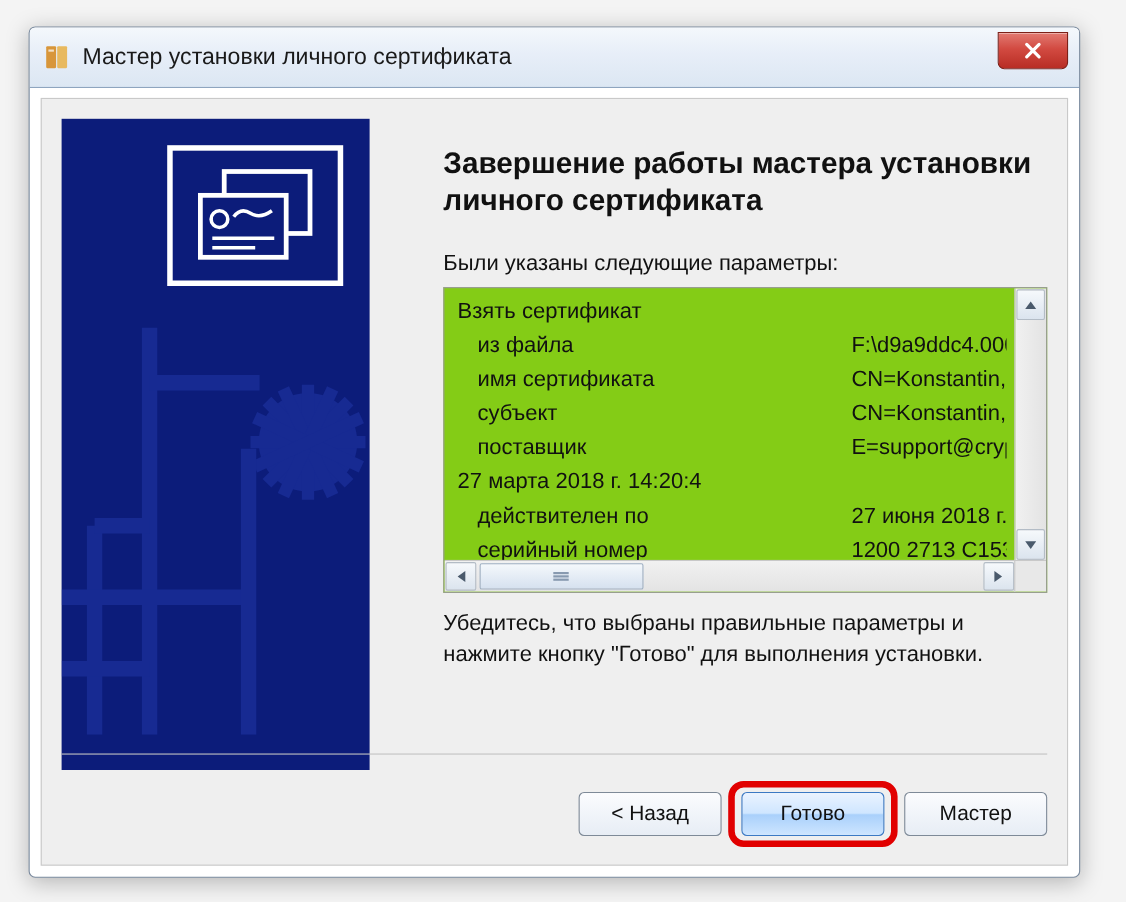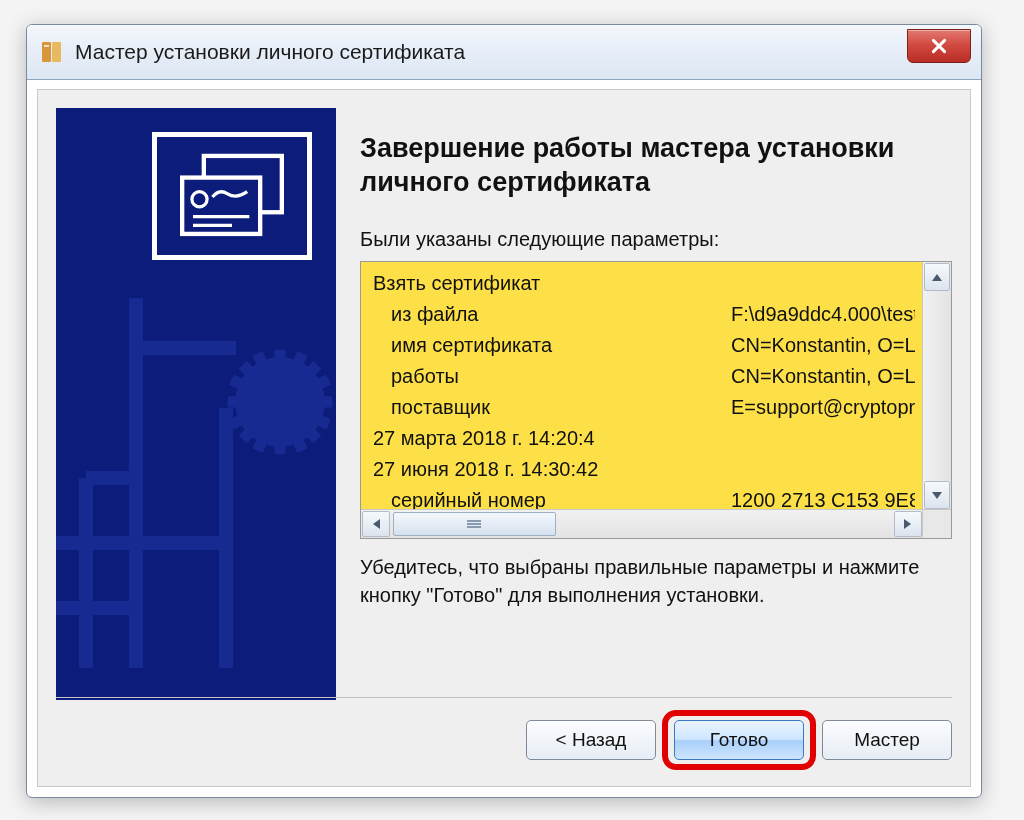--- a/index.html
+++ b/index.html
@@ -113,38 +113,39 @@
     top: 238px;
     width: 112px;
     height: 112px;
   }
 
   .main {
     flex: 1;
     display: flex;
     flex-direction: column;
     min-width: 0;
+    margin-left: 43px;
   }
 
   h1.heading {
     margin: 24px 0 28px 0;
     font-size: 27px;
     font-weight: 700;
     line-height: 1.25;
     color: #111;
   }
 
   .intro {
     font-size: 20px;
     margin: 0 0 10px 0;
   }
 
   .params-box {
     border: 1px solid #9a9a9a;
-    background: #fde047;
+    background: #84cc16;
     height: 276px;
     position: relative;
     overflow: hidden;
   }
 
   .params-inner {
     position: absolute;
     left: 0; top: 0; right: 28px;
     padding: 6px 8px 0 12px;
   }
@@ -233,21 +234,21 @@
     line-height: 1.4;
     margin-top: 14px;
   }
 
   .button-row {
     position: absolute;
     left: 18px; right: 18px;
     bottom: 18px;
     height: 56px;
     border-top: 1px solid #c2c2c2;
-    padding-top: 14px;
+    padding-top: 26px;
     display: flex;
     justify-content: flex-end;
     gap: 18px;
     align-items: center;
   }
 
   .btn {
     min-width: 130px;
     height: 40px;
     padding: 0 18px;
@@ -348,31 +349,32 @@
             </div>
             <div class="row sub">
               <span class="lbl">из файла</span>
               <span class="val">F:\d9a9ddc4.000\test.cer</span>
             </div>
             <div class="row sub">
               <span class="lbl">имя сертификата</span>
               <span class="val">CN=Konstantin, O=Lumpic</span>
             </div>
             <div class="row sub">
-              <span class="lbl">работы</span>
+              <span class="lbl">субъект</span>
               <span class="val">CN=Konstantin, O=Lumpic</span>
             </div>
             <div class="row sub">
               <span class="lbl">поставщик</span>
               <span class="val">E=support@cryptopro.ru, C</span>
             </div>
             <div class="row sub">
               <span class="val">27 марта 2018 г. 14:20:4</span>
             </div>
             <div class="row sub">
+              <span class="lbl">действителен по</span>
               <span class="val">27 июня 2018 г. 14:30:42</span>
             </div>
             <div class="row sub">
               <span class="lbl">серийный номер</span>
               <span class="val">1200 2713 C153 9E8A 1F</span>
             </div>
           </div>
 
           <div class="vscroll">
             <div class="arrow">

